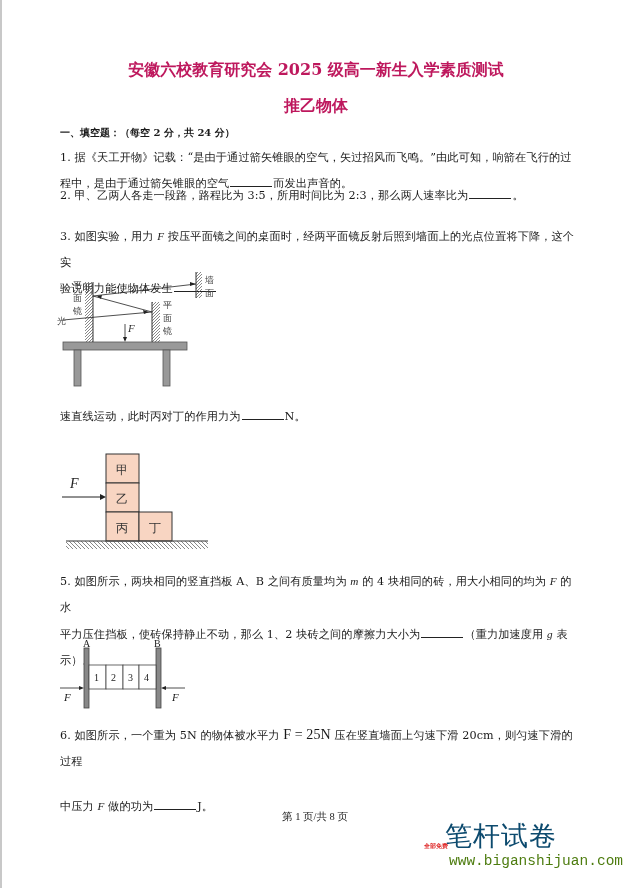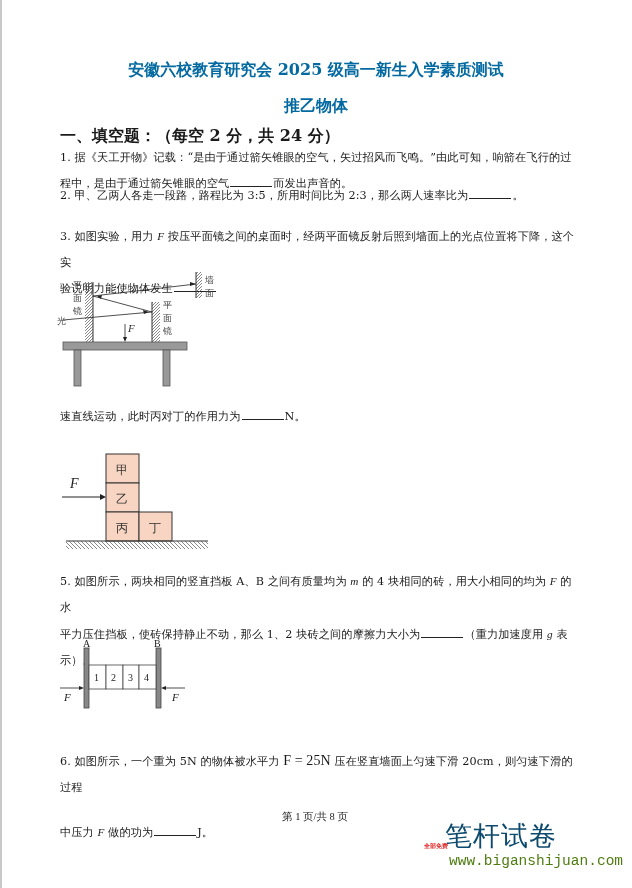--- a/index.html
+++ b/index.html
@@ -19,28 +19,28 @@
       position: absolute;
       left: 0; top: 0;
       width: 2px; height: 888px;
       background: #c8c8c8;
     }
     .title {
       position: absolute;
       left: 0; width: 632px;
       text-align: center;
       font-weight: bold;
-      color: #0369a1;
+      color: #be185d;
     }
     .title-main { top: 60px; font-size: 16px; }
     .title-sub { top: 96px; font-size: 16px; }
     .section-head {
       position: absolute;
       left: 60px; top: 126px;
-      font-size: 16px;
+      font-size: 10px;
       font-weight: bold;
     }
     .q {
       position: absolute;
       left: 60px;
       width: 520px;
       font-size: 11.2px;
       line-height: 26px;
       letter-spacing: 0.1px;
     }
@@ -211,21 +211,21 @@
   <text x="70" y="43" font-family="Liberation Serif, serif" font-size="10" fill="#222">3</text>
   <text x="86" y="43" font-family="Liberation Serif, serif" font-size="10" fill="#222">4</text>
   <line x1="2" y1="50" x2="22" y2="50" stroke="#222" stroke-width="0.8"></line>
   <polygon points="26,50 21,48 21,52" fill="#222"></polygon>
   <text x="6" y="63" font-family="Liberation Serif, serif" font-style="italic" font-size="11" fill="#222">F</text>
   <line x1="107" y1="50" x2="127" y2="50" stroke="#222" stroke-width="0.8"></line>
   <polygon points="103,50 108,48 108,52" fill="#222"></polygon>
   <text x="114" y="63" font-family="Liberation Serif, serif" font-style="italic" font-size="11" fill="#222">F</text>
 </svg>
 
-<div class="q" style="top:748px;">
+<div class="q" style="top:722px;">
   <div><span>6.</span> <span>如图所示，一个重为 5N 的物体被水平力 </span><span class="math">F = 25N</span><span> 压在竖直墙面上匀速下滑 20cm，则匀速下滑的过程</span></div>
   <div style="margin-top:18px;"><span>中压力 </span><span class="ital">F</span><span> 做的功为</span><span class="blank"></span><span>J。</span></div>
 </div>
 
 <div class="footer-page">第 1 页/共 8 页</div>
 
 <div class="wm-badge">全部免费</div>
 <div class="wm-title">笔杆试卷</div>
 <div class="wm-url">www.biganshijuan.com</div>
 

